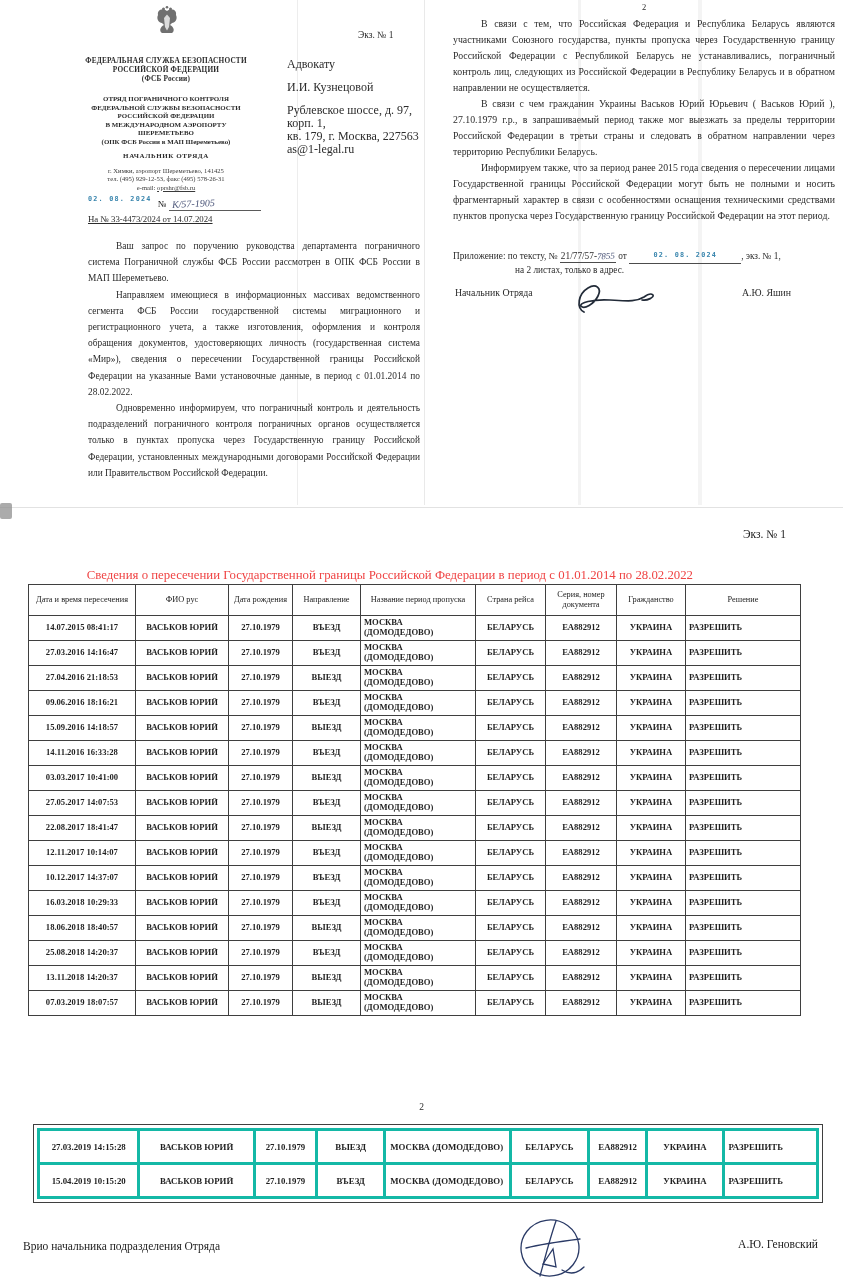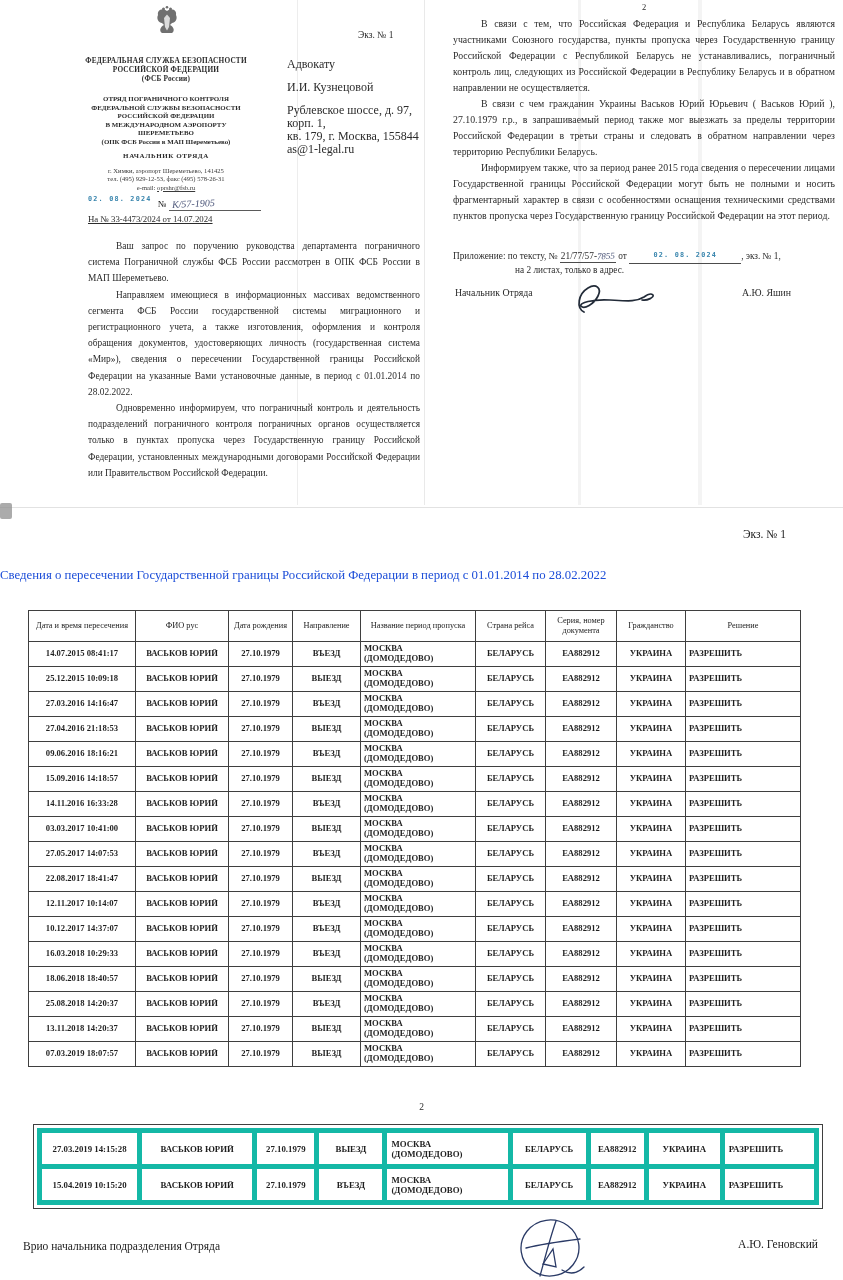--- a/index.html
+++ b/index.html
@@ -33,30 +33,30 @@
   .body2{font-size:9.8px;line-height:16px;width:382px;}
   .pageno{text-align:center;font-size:8.5px;}
 
   .attach{font-size:9.3px;line-height:13.5px;}
   .attach .u{border-bottom:1px solid #4c4c4c;padding:0 1px 1px 1px;}
   .attach .blank{display:inline-block;width:112px;border-bottom:1px solid #4c4c4c;text-align:center;vertical-align:bottom;}
   .attach .line2{margin-left:62px;}
   .signrow{font-size:9.8px;}
 
   
-  .big-title{left:0;width:693px;text-align:left;font-size:12.8px;color:#1d4ed8;}
+  .big-title{left:0;width:693px;text-align:right;font-size:12.8px;color:#ef4444;}
   .exz2{font-size:11.5px;color:#222;}
   table.xing{border-collapse:collapse;table-layout:fixed;width:772px;}
   table.xing th,table.xing td{border:1px solid #3f3f3f;overflow:hidden;}
   table.xing th{font-weight:normal;font-size:8.3px;line-height:9.6px;text-align:center;padding:2px 1px;height:26px;color:#222;}
   table.xing td{font-weight:bold;font-size:8.6px;line-height:9.8px;color:#1f1f1f;height:22px;padding:1px 3px;text-align:center;}
   table.xing td.l{text-align:left;}
   .t2wrap{border:1px solid #3f3f3f;padding:3px;}
   table.xing2{border-collapse:collapse;table-layout:fixed;width:100%;}
-  table.xing2 td{border:5px solid #14b8a6;font-weight:bold;font-size:8.8px;line-height:10px;color:#1f1f1f;height:29px;padding:1px 4px;text-align:center;}
+  table.xing2 td{border:3px solid #14b8a6;font-weight:bold;font-size:8.8px;line-height:10px;color:#1f1f1f;height:29px;padding:1px 4px;text-align:center;}
   table.xing2 td.l{text-align:left;}
   .signer2{font-size:11.5px;color:#222;}
 </style>
 </head>
 <body>
 
 <div class="canvas">
 
   <div class="vline" style="left:297px;"></div>
   <div class="vline" style="left:424px;background:#e9e9e9;"></div>
@@ -115,21 +115,21 @@
   </div>
 
   <div class="abs ref" style="left:88px;top:214px;text-decoration:underline;">На № 33-4473/2024 от 14.07.2024</div>
 
   <div class="abs" style="left:287px;top:58px;width:150px;font-size:12px;line-height:13px;">
     <div>Адвокату</div>
     <div style="height:10px;"></div>
     <div>И.И. Кузнецовой</div>
     <div style="height:10px;"></div>
     <div>Рублевское шоссе, д. 97, корп. 1,</div>
-    <div>кв. 179, г. Москва, 155844</div>
+    <div>кв. 179, г. Москва, 227563</div>
     <div>as@1-legal.ru</div>
   </div>
 
   <div class="abs body-text" style="left:88px;top:238px;width:332px;">
 
   <p>Ваш запрос по поручению руководства департамента пограничного система Пограничной службы ФСБ России рассмотрен в ОПК ФСБ России в МАП Шереметьево.</p>
       <p>Направляем имеющиеся в информационных массивах ведомственного сегмента ФСБ России государственной системы миграционного и регистрационного учета, а также изготовления, оформления и контроля обращения документов, удостоверяющих личность (государственная система «Мир»), сведения о пересечении Государственной границы Российской Федерации на указанные Вами установочные данные, в период с 01.01.2014 по 28.02.2022.</p>
       <p>Одновременно информируем, что пограничный контроль и деятельность подразделений пограничного контроля пограничных органов осуществляется только в пунктах пропуска через Государственную границу Российской Федерации, установленных международными договорами Российской Федерации или Правительством Российской Федерации.</p>
     </div>
 
@@ -157,21 +157,21 @@
   <div class="abs" style="left:570px;top:278px;width:90px;height:45px;">
     <svg width="90" height="45" viewBox="0 0 90 45">
       <path d="M14 34 C6 30 8 16 18 10 C26 5 32 10 28 18 C24 26 14 32 11 28 C9 25 22 21 40 22 C58 23 66 24 74 19 C78 16 81 15 83 17 C84 19 78 23 72 22" fill="none" stroke="#222b38" stroke-width="1.7" stroke-linecap="round"></path>
     </svg>
   </div>
 
   <div class="abs exz2" style="left:743px;top:528px;">Экз. № 1</div>
 
   <div class="abs big-title" style="top:568px;">Сведения о пересечении Государственной границы Российской Федерации в период с 01.01.2014 по 28.02.2022</div>
 
-  <div class="abs" style="left:28px;top:610px;">
+  <div class="abs" style="left:28px;top:584px;">
     <table class="xing">
       <colgroup>
         <col style="width:107px">
           <col style="width:93px">
           <col style="width:64px">
           <col style="width:68px">
           <col style="width:115px">
         <col style="width:70px">
           <col style="width:71px">
           <col style="width:69px">
@@ -198,31 +198,20 @@
             <td>ВАСЬКОВ ЮРИЙ</td>
             <td>27.10.1979</td>
             <td>ВЪЕЗД</td>
             <td class="l">МОСКВА (ДОМОДЕДОВО)</td>
             <td>БЕЛАРУСЬ</td>
             <td>EA882912</td>
             <td>УКРАИНА</td>
             <td class="l">РАЗРЕШИТЬ</td>
           </tr>
 
-          <tr>
-            <td>25.12.2015 10:09:18</td>
-            <td>ВАСЬКОВ ЮРИЙ</td>
-            <td>27.10.1979</td>
-            <td>ВЫЕЗД</td>
-            <td class="l">МОСКВА (ДОМОДЕДОВО)</td>
-            <td>БЕЛАРУСЬ</td>
-            <td>EA882912</td>
-            <td>УКРАИНА</td>
-            <td class="l">РАЗРЕШИТЬ</td>
-          </tr>
 
           <tr>
             <td>27.03.2016 14:16:47</td>
             <td>ВАСЬКОВ ЮРИЙ</td>
             <td>27.10.1979</td>
             <td>ВЪЕЗД</td>
             <td class="l">МОСКВА (ДОМОДЕДОВО)</td>
             <td>БЕЛАРУСЬ</td>
             <td>EA882912</td>
             <td>УКРАИНА</td>

